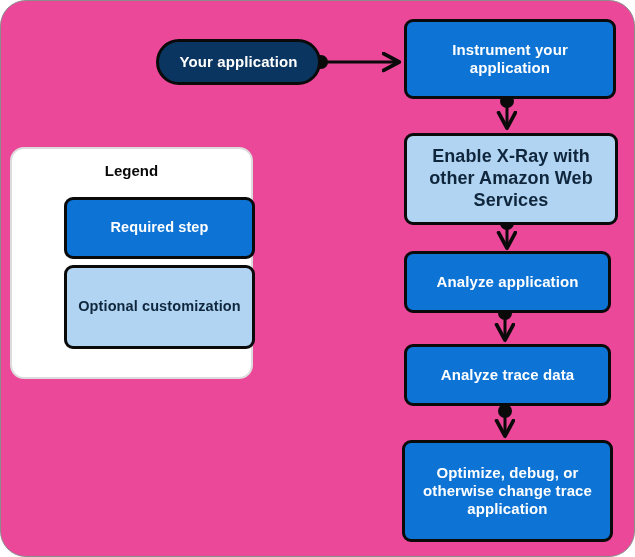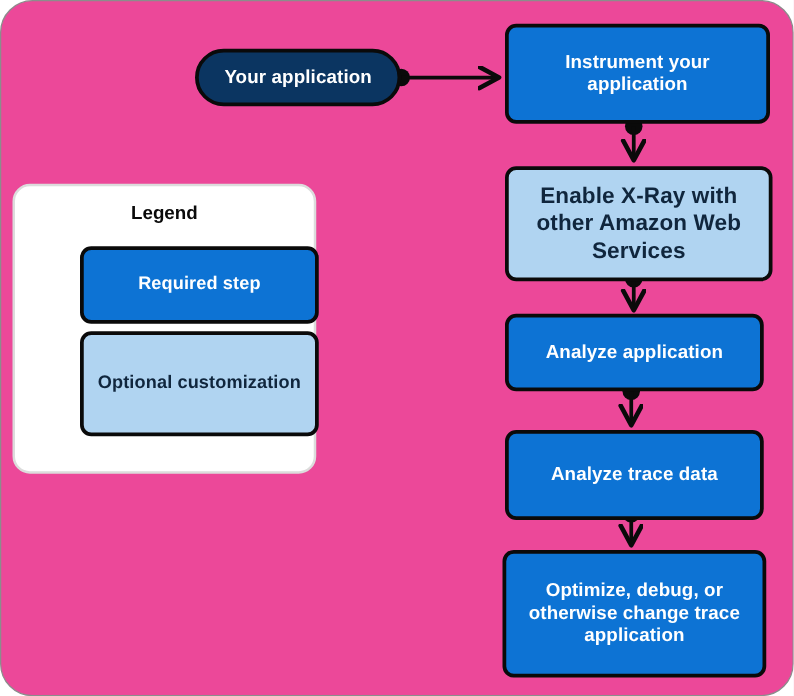--- a/index.html
+++ b/index.html
@@ -150,21 +150,21 @@
   </div>
 
   <div class="node node-optional" style="left:403px; top:132px; width:214px; height:92px; font-size:18px;">
     <span class="node-label">Enable X-Ray with other Amazon Web Services</span>
   </div>
 
   <div class="node node-required" style="left:403px; top:250px; width:207px; height:62px; font-size:15px;">
     <span class="node-label">Analyze application</span>
   </div>
 
-  <div class="node node-required" style="left:403px; top:343px; width:207px; height:72px; font-size:15px;">
+  <div class="node node-required" style="left:403px; top:343px; width:207px; height:62px; font-size:15px;">
     <span class="node-label">Analyze trace data</span>
   </div>
 
   <div class="node node-required" style="left:401px; top:439px; width:211px; height:102px; font-size:15px;">
     <span class="node-label">Optimize, debug, or otherwise change trace application</span>
   </div>
 
   <div id="legend-panel">
     <div id="legend-title">Legend</div>
 

